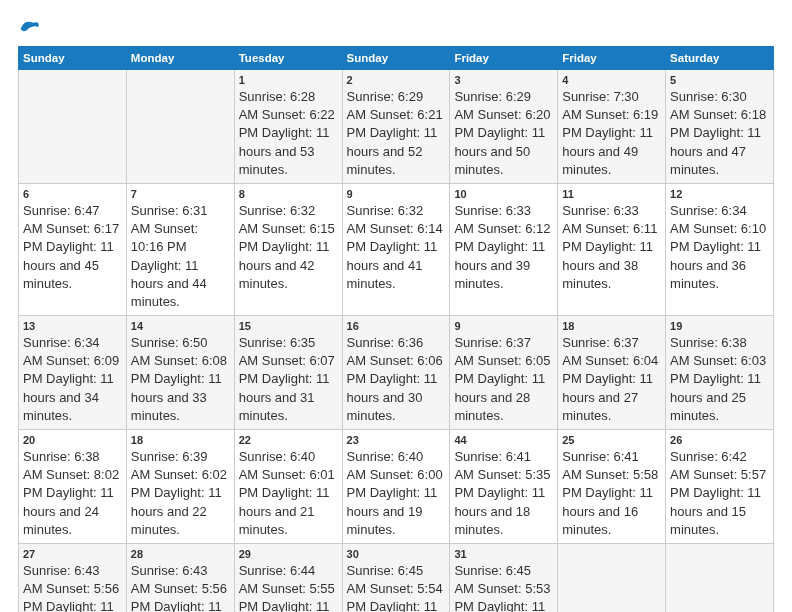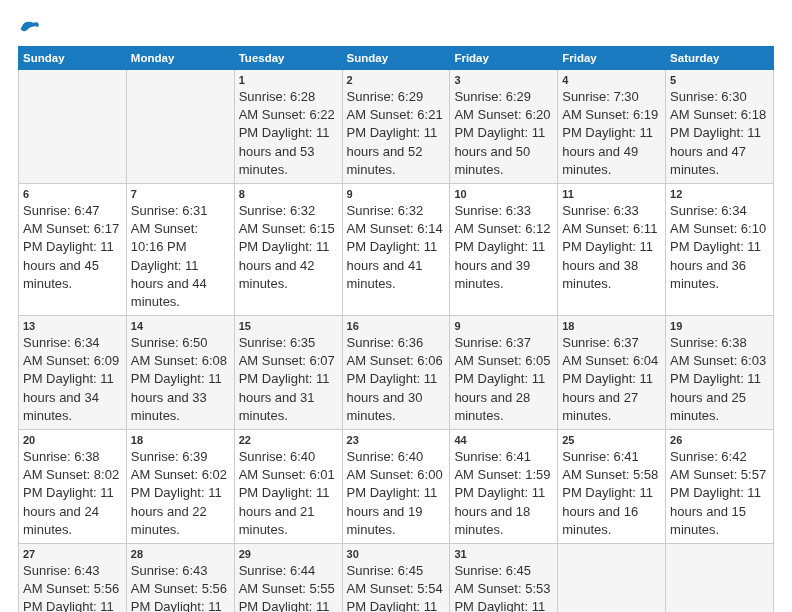--- a/index.html
+++ b/index.html
@@ -280,21 +280,21 @@
           </td>
           <td>
             <span class="day-num">23</span>
             <div class="cell-text">Sunrise: 6:40 AM
 Sunset: 6:00 PM
 Daylight: 11 hours and 19 minutes.</div>
           </td>
           <td>
             <span class="day-num">44</span>
             <div class="cell-text">Sunrise: 6:41 AM
-Sunset: 1:59 PM
+Sunset: 5:35 PM
 Daylight: 11 hours and 18 minutes.</div>
           </td>
           <td>
             <span class="day-num">25</span>
             <div class="cell-text">Sunrise: 6:41 AM
 Sunset: 5:58 PM
 Daylight: 11 hours and 16 minutes.</div>
           </td>
           <td>
             <span class="day-num">26</span>

